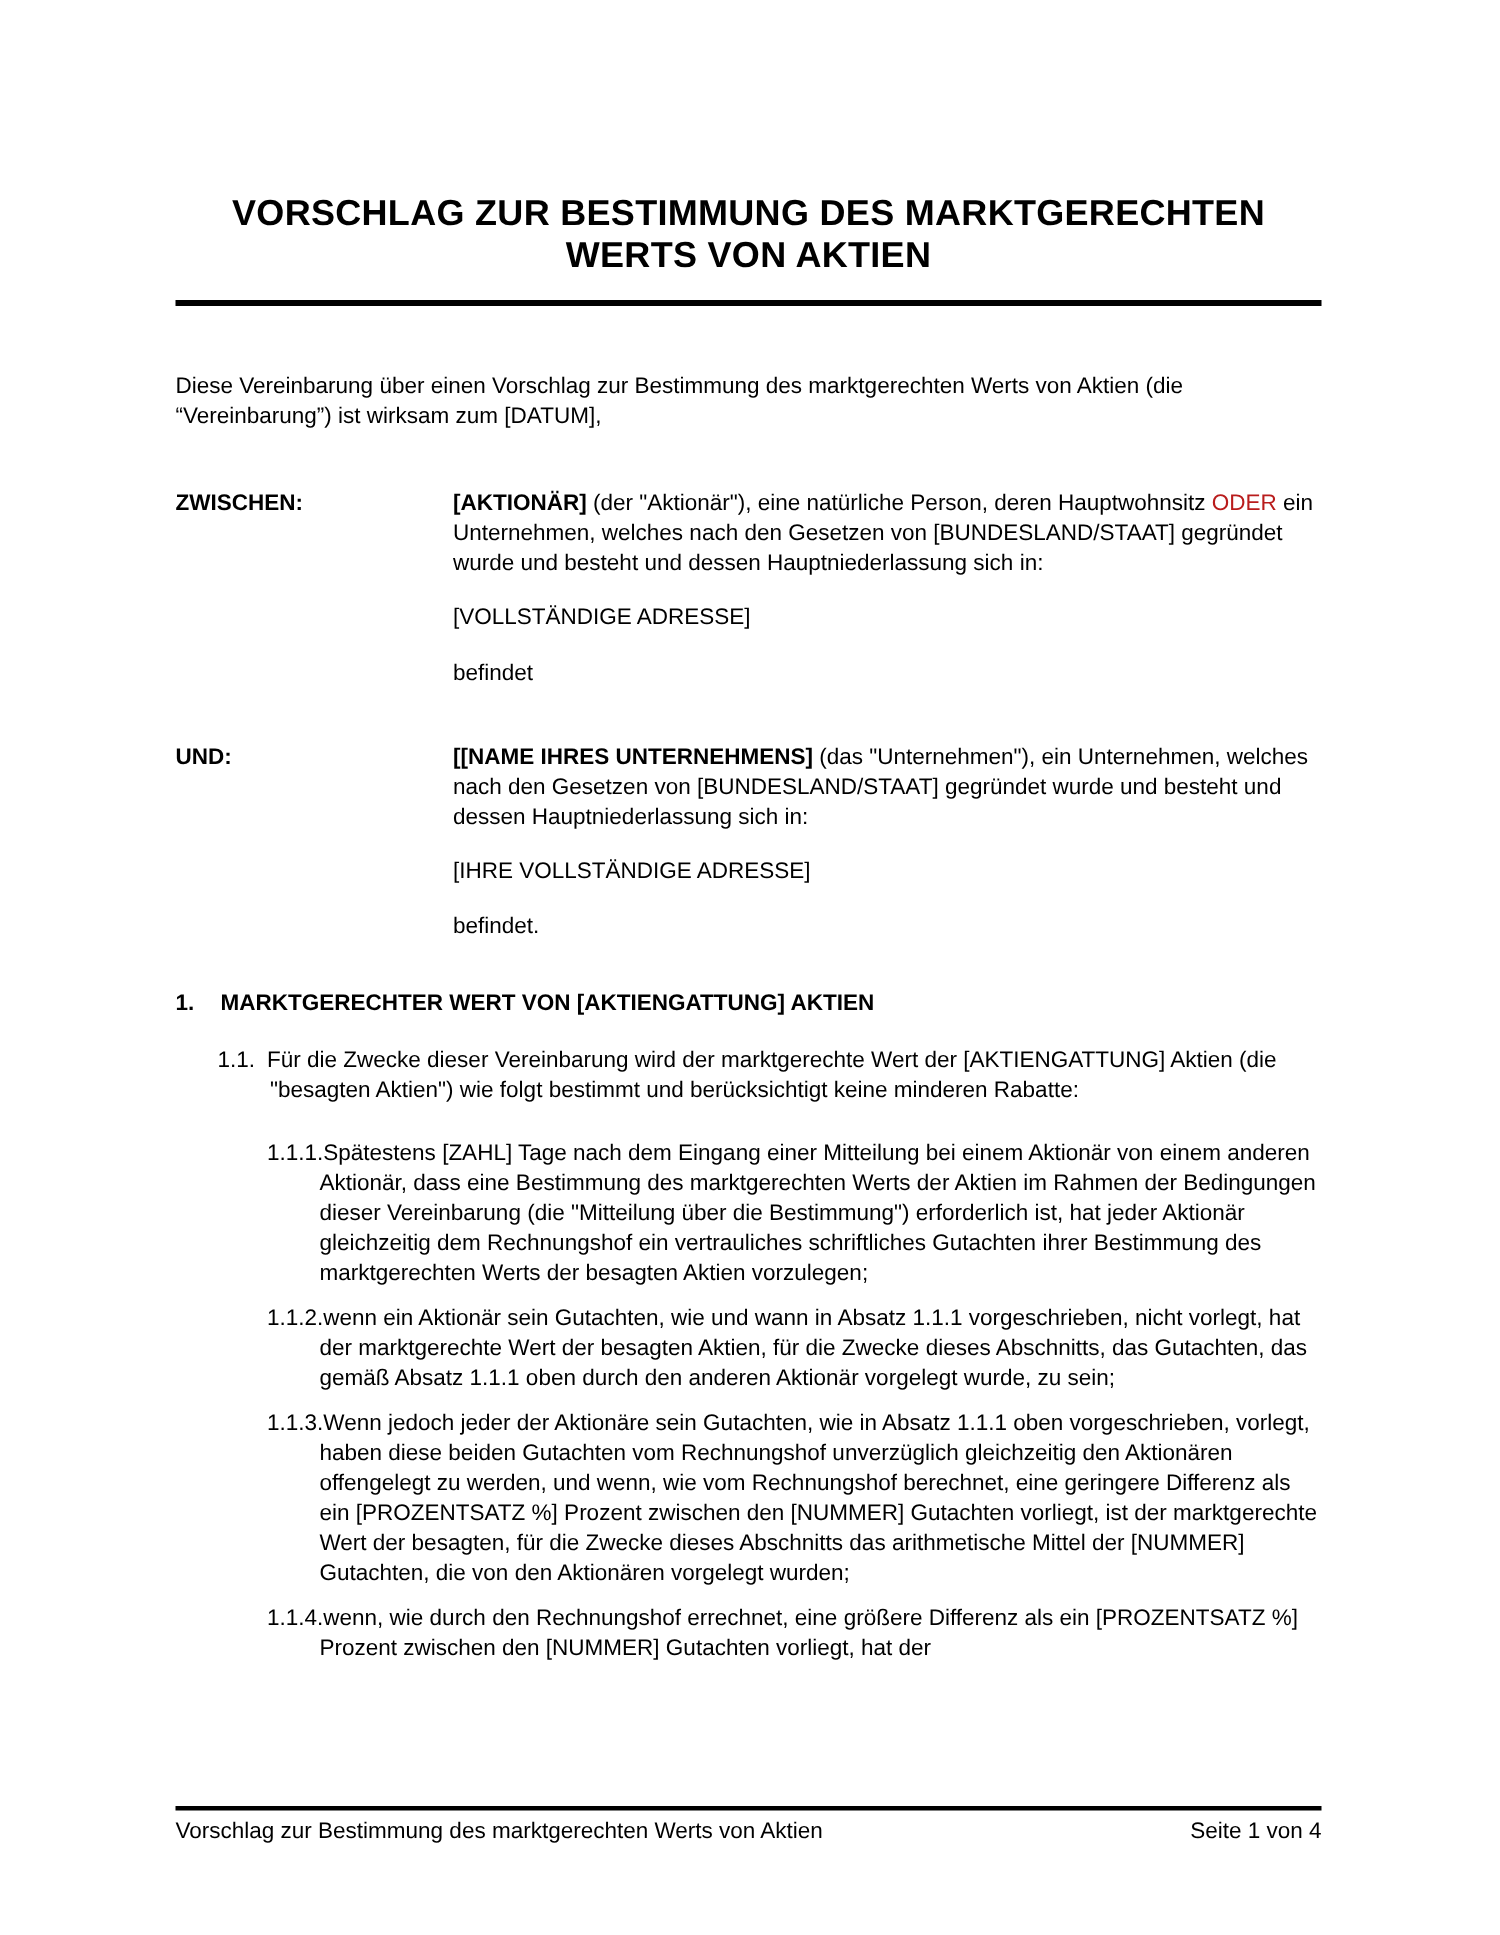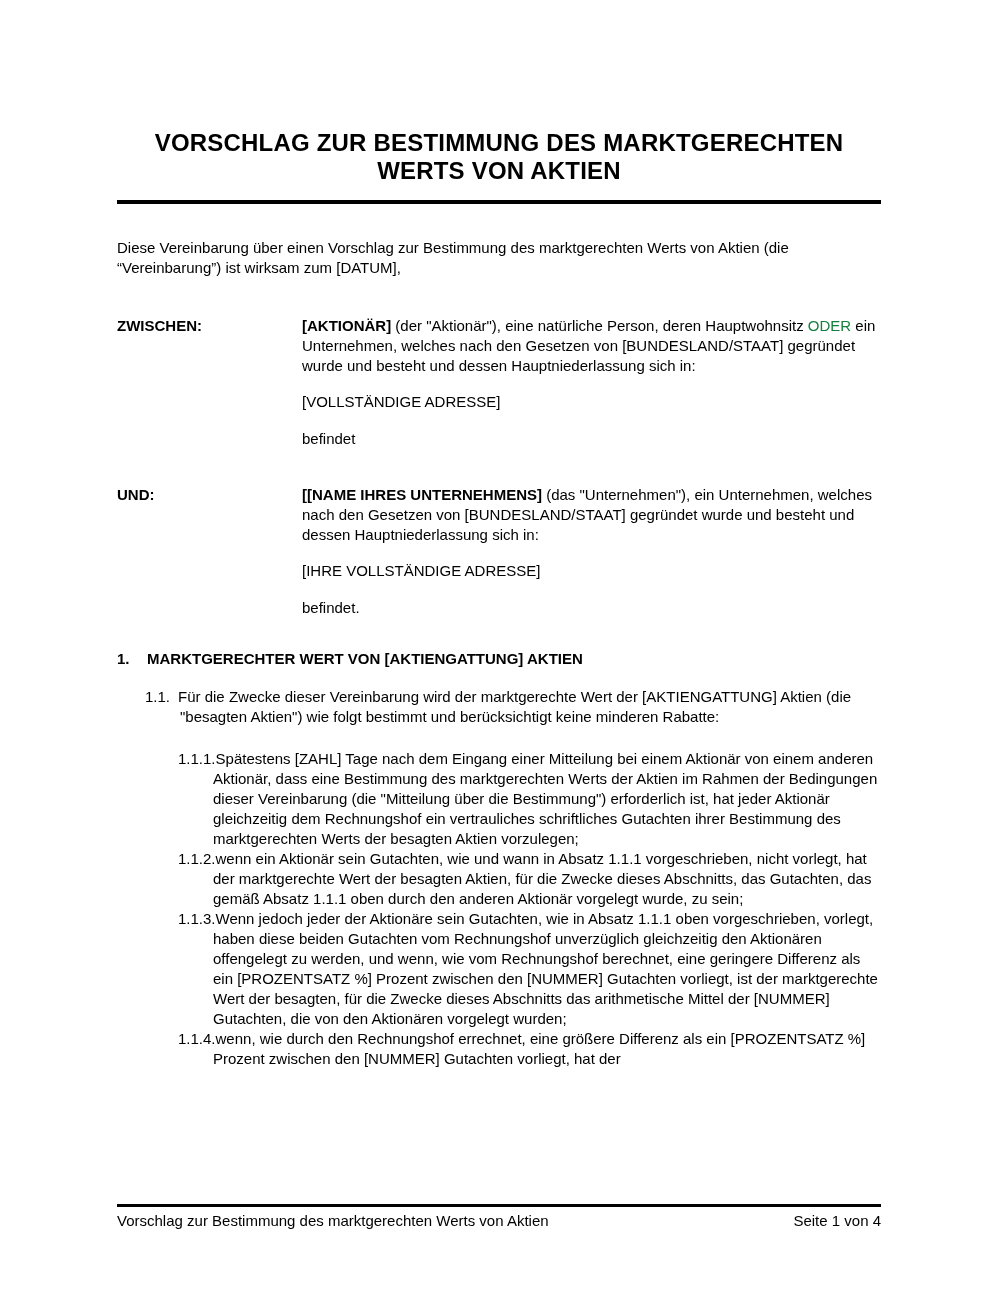--- a/index.html
+++ b/index.html
@@ -22,41 +22,41 @@
     line-height: 28px;
     font-weight: bold;
     text-align: center;
     letter-spacing: 0.2px;
   }
   .title-rule {
     height: 4px;
     background: #000000;
     margin-top: 15px;
   }
-  .intro { margin: 34px 0 0 0; }
+  .intro { margin: 44px 0 0 0; }
 
   .party-row { display: flex; gap: 12px; }
   .party-row.zwischen { margin-top: 38px; }
   .party-row.und { margin-top: 36px; }
   .party-label { width: 173px; flex: 0 0 173px; font-weight: bold; }
   .party-text { width: 580px; flex: 0 0 580px; }
   .party-text p { margin: 0; }
   .party-text p.address { margin-top: 16px; }
   .party-text p.residence { margin-top: 17px; }
 
   .run-bold { font-weight: bold; }
-  .run-muted { color: #15803d; }
+  .run-muted { color: #b91c1c; }
 
   .section-heading { margin-top: 31px; font-weight: bold; }
   .section-heading .num { display: inline-block; width: 30px; }
 
   .clause { margin: 18px 0 0 63px; text-indent: -35px; }
   .clause .num { margin-right: 8px; }
 
-  .subclause { margin-left: 96px; text-indent: -35px; }
+  .subclause { margin-left: 96px; text-indent: -35px; margin-top: 10px; }
   .subclause.first { margin-top: 22px; }
   .subclause.third { }
 
   .footer {
     position: absolute;
     left: 117px;
     right: 119px;
     top: 1204px;
   }
   .footer-rule { height: 3px; background: #000000; }

